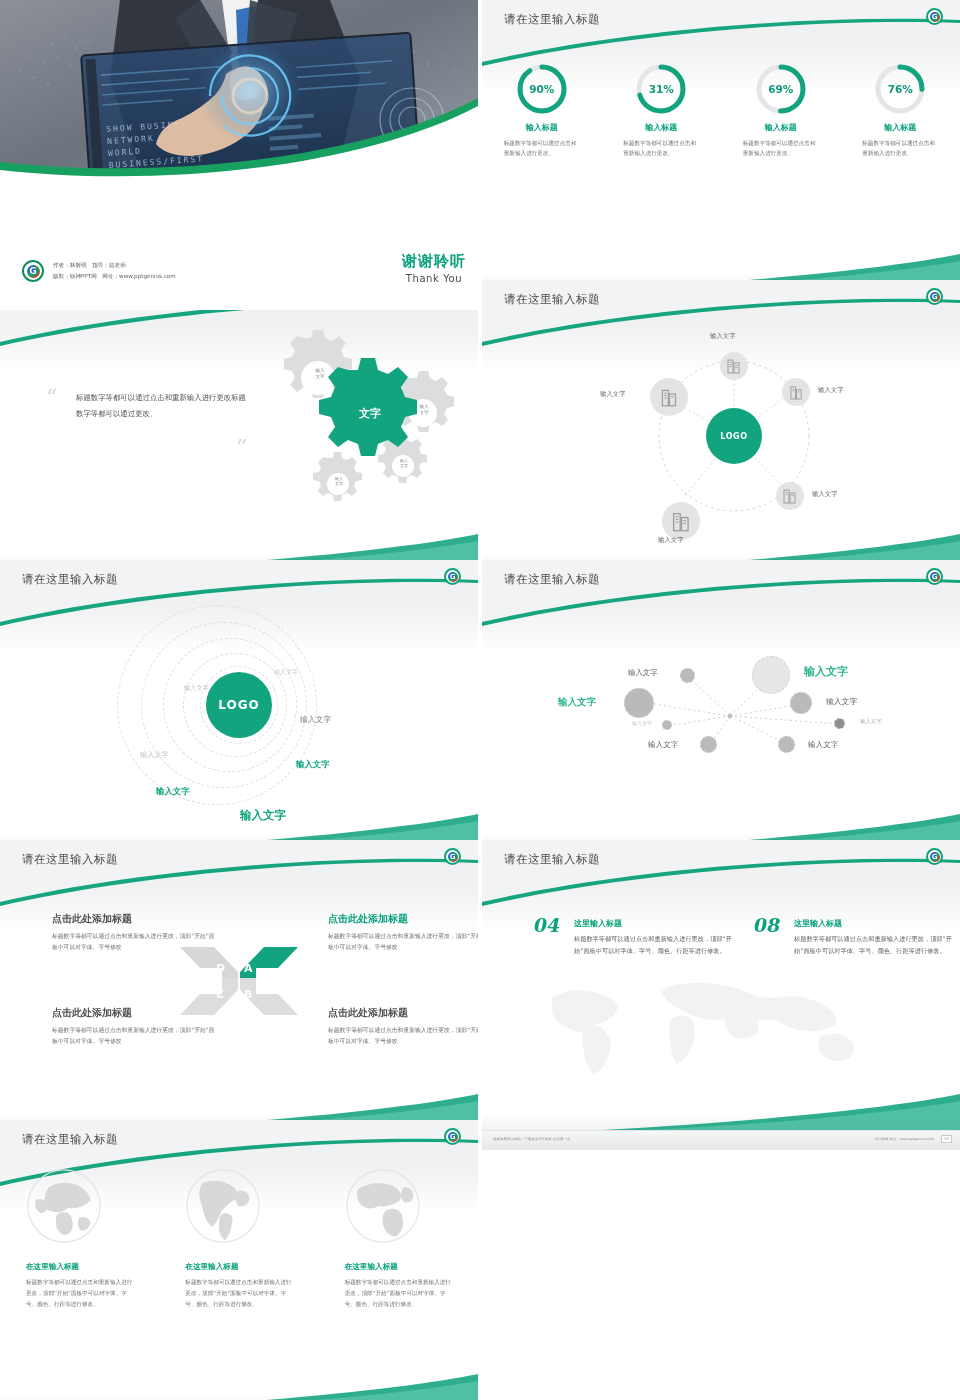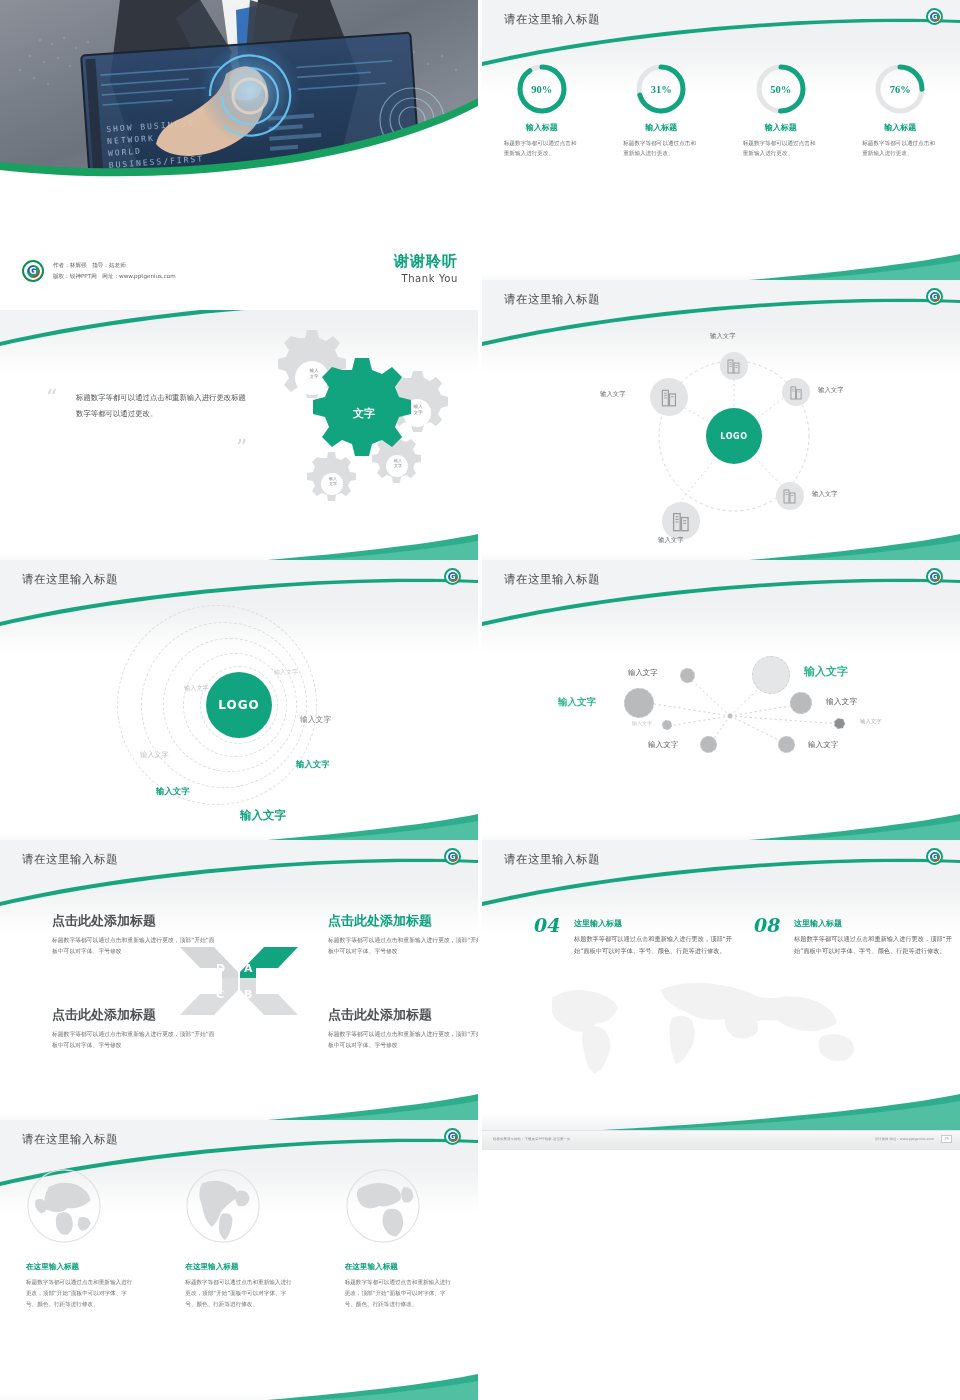--- a/index.html
+++ b/index.html
@@ -87,35 +87,35 @@
   .pg-sub{ font-size:7.3px; font-weight:bold; margin-top:4px; }
   .pg-sub.green{ color:#0aa17c; }
   .pg-sub.gray{ color:#58595b; }
   .pg-body{ font-size:5.9px; color:#6c6e70; line-height:1.75; margin-top:5px; }
   .figure{ position:absolute; top:22px; }
   .figure.man{ left:180px; }
   .figure.woman{ left:252px; }
   
   .donut-row{ position:absolute; left:0; right:0; top:62px; display:flex; }
   .donut-cell{ flex:1; text-align:center; }
-  .donut{ position:relative; width:54px;height:54px;margin:0 auto;font-family:Liberation Serif, serif; }
+  .donut{ position:relative; width:54px;height:54px;margin:0 auto; }
   .donut svg{ display:block; }
   .donut span{
     position:absolute; inset:0; display:flex;align-items:center;justify-content:center;
     font-size:10.5px; font-weight:bold; color:#119a79;
   }
   .donut-lab{ margin-top:6px; font-size:8px; font-weight:bold; color:#0aa17c; }
   .donut-txt{ margin-top:5px; font-size:5.6px; color:#6c6e70; line-height:1.8; width:76px; margin-left:auto;margin-right:auto; text-align:left;}
   
   .quote-blk{ position:absolute; left:46px; top:110px; width:200px; }
   .qmark{ position:absolute; font-size:22px; color:#d5d7d8; font-family:"DejaVu Serif",serif; line-height:.7;}
   .qm-open{ left:0; top:0; }
   .qm-close{ left:190px; top:50px; }
   .quote-txt{ margin-left:30px; font-size:7.4px; color:#4f5153; line-height:2.1; }
-  .gear-area{ position:absolute; left:224px; top:48px; width:240px; height:180px; }
+  .gear-area{ position:absolute; left:230px; top:48px; width:240px; height:180px; }
   .gear-lab{
     position:absolute; text-align:center; font-size:4.6px; color:#7b7d7f; line-height:1.25;
   }
   .gear-lab.big{ font-size:11px; color:#fff; font-weight:bold; }
   
   .hub{ position:absolute; left:0; right:0; top:44px; height:200px; }
   .hub-core{
     position:absolute; left:224px; top:84px; width:56px;height:56px;border-radius:50%;
     background:#11a47f; color:#fff; font-size:8px; font-weight:bold;
     display:flex;align-items:center;justify-content:center; letter-spacing:.6px;
@@ -139,21 +139,21 @@
     display:flex;align-items:center;justify-content:center;
   }
   .ring-lab{ position:absolute; white-space:nowrap; }
   
   .net{ position:absolute; left:0; right:0; top:44px; height:200px; }
   .net-node{ position:absolute; border-radius:50%; background:#b9babc;
     border:1px dashed #cfd0d2; }
   .net-lab{ position:absolute; white-space:nowrap; }
   
   .q-blk{ position:absolute; width:168px; }
-  .q-h{ font-size:13px; font-weight:bold; margin-bottom:5px; }
+  .q-h{ font-size:10px; font-weight:bold; margin-bottom:5px; }
   .q-h.gray{ color:#4f5153; }
   .q-h.green{ color:#0aa17c; }
   .q-p{ font-size:5.8px; color:#6c6e70; line-height:1.9; }
   .arrows{ position:absolute; left:164px; top:100px; width:150px;height:80px;}
   .arw-letter{ position:absolute; font-size:11px; font-weight:bold; color:#fff; }
   
   .num-blk{ position:absolute; top:78px; width:200px; }
   .num-big{ position:absolute; left:0; top:-4px; font-size:19px; font-weight:bold; color:#0aa17c;
     font-style:italic; font-family:"DejaVu Serif",serif; }
   .num-h{ margin-left:40px; font-size:8px; font-weight:bold; color:#0aa17c; }
@@ -162,21 +162,21 @@
   
   .globe-row{ position:absolute; left:0;right:0; top:48px; display:flex; }
   .globe-cell{ flex:1; padding:0 26px; }
   .globe-ico{ width:76px;height:76px; margin:0 auto 14px; }
   .g-h{ font-size:7.6px; font-weight:bold; color:#0aa17c; margin-bottom:5px; }
   .g-p{ font-size:5.6px; color:#6c6e70; line-height:1.95; }
   
   .thanks{ position:absolute; inset:0; background:#fff; overflow:hidden; }
   .photo{ position:absolute; left:0; top:0; width:478px; height:200px; overflow:hidden; }
   .photo svg{ display:block; }
-  .ty-wrap{ position:absolute; right:20px; bottom:26px; text-align:right; }
+  .ty-wrap{ position:absolute; right:12px; bottom:26px; text-align:center; }
   .ty-cn{ font-size:15px; font-weight:bold; color:#0aa17c; letter-spacing:1px; }
   .ty-en{ font-size:10px; color:#4a4a4a; margin-top:2px; letter-spacing:.6px; }
   .credit{ position:absolute; left:22px; bottom:28px; display:flex; align-items:center; gap:9px; }
   .credit-logo{ width:22px;height:22px;border-radius:50%;border:2px solid #0e8f57;
       background:#fff; display:flex;align-items:center;justify-content:center;}
   .credit-logo .inner{ width:13px;height:13px;border-radius:50%;
       background:radial-gradient(circle at 35% 35%,#1f5fbf 0 35%,#1f9b5e 36% 62%,#c73b3b 63% 100%);
       position:relative;}
   .credit-logo .inner::after{content:"G";position:absolute;inset:0;color:#fff;font-size:9px;line-height:13px;text-align:center;font-weight:700;}
   .credit-lines{ font-size:5.6px; color:#5c5e60; line-height:1.9; }
@@ -269,21 +269,21 @@
         </div>
         <div class="donut-lab">输入标题</div>
         <div class="donut-txt">标题数字等都可以通过点击和重新输入进行更改。</div>
       </div>
       <div class="donut-cell">
         <div class="donut">
           <svg width="54" height="54" viewBox="0 0 54 54">
             <circle cx="27" cy="27" r="22" fill="none" stroke="#e4e5e6" stroke-width="5"></circle>
             <circle cx="27" cy="27" r="22" fill="none" stroke="#11a47f" stroke-width="5" stroke-dasharray="69.1 138.2" stroke-linecap="round" transform="rotate(-90 27 27)"></circle>
           </svg>
-          <span>50%</span>
+          <span>69%</span>
         </div>
         <div class="donut-lab">输入标题</div>
         <div class="donut-txt">标题数字等都可以通过点击和重新输入进行更改。</div>
       </div>
       <div class="donut-cell">
         <div class="donut">
           <svg width="54" height="54" viewBox="0 0 54 54">
             <circle cx="27" cy="27" r="22" fill="none" stroke="#e4e5e6" stroke-width="5"></circle>
             <circle cx="27" cy="27" r="22" fill="none" stroke="#11a47f" stroke-width="5" stroke-dasharray="34.6 138.2" stroke-linecap="round" transform="rotate(-90 27 27)"></circle>
           </svg>

